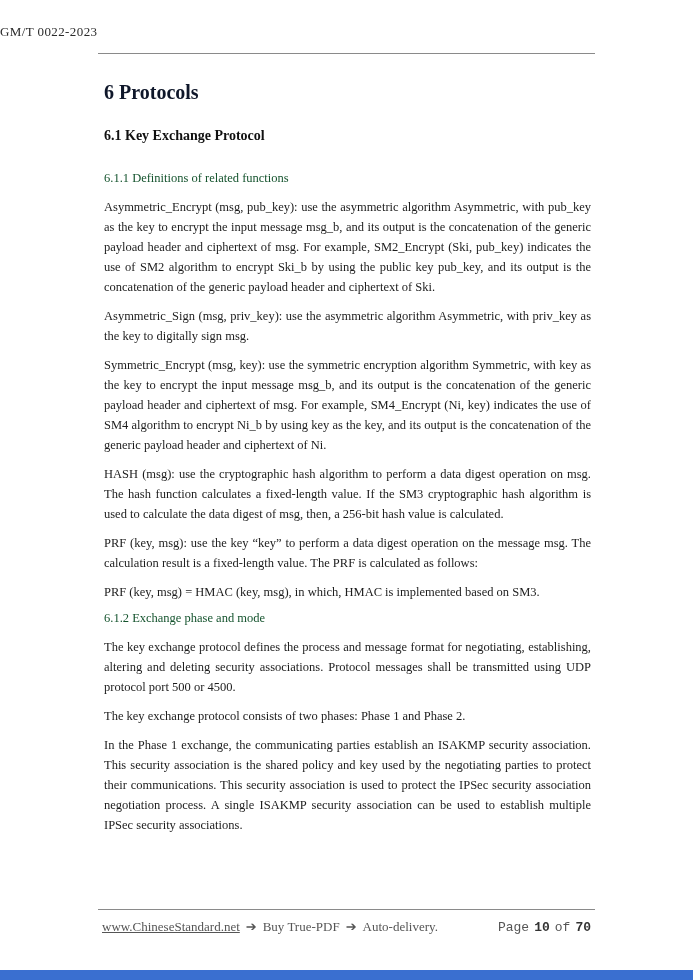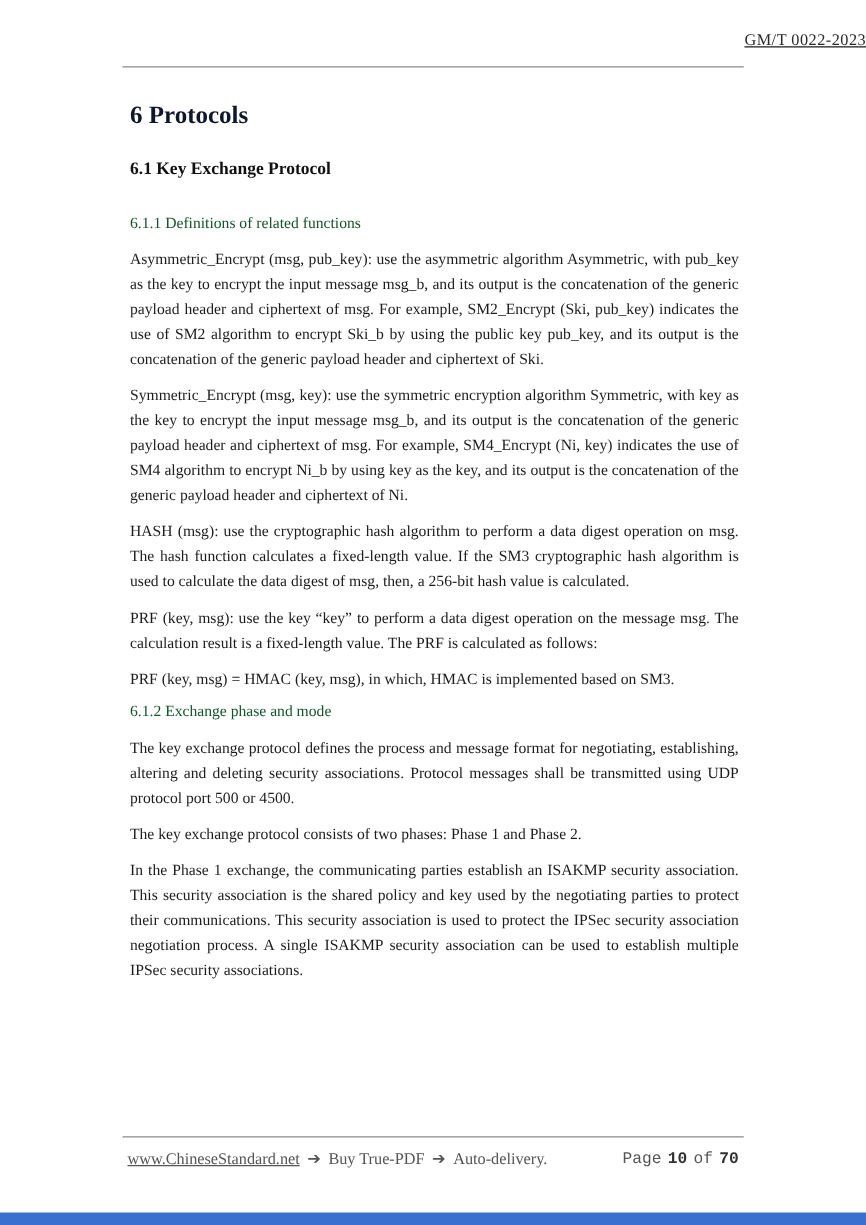--- a/index.html
+++ b/index.html
@@ -7,21 +7,21 @@
   body {
     position: relative;
     background: #ffffff;
     font-family: "Liberation Serif", "DejaVu Serif", serif;
     color: #1c1c1c;
     overflow: hidden;
   }
   .page { position: absolute; inset: 0; background: #ffffff; }
 
   
-  .header { text-align: right; padding-top: 24px; text-decoration: underline; }
+  .header { text-align: left; padding-top: 24px; }
   .doc-number { font-size: 13px; color: #2a2a2a; letter-spacing: 0.4px; }
   .header-rule {
     width: 497px;
     margin: 13px auto 0 auto;
     border-top: 1px solid #8a8a8a;
     height: 0;
   }
 
   
   .content { padding: 0 100px 0 104px; }
@@ -34,21 +34,21 @@
     text-align: justify;
     margin: 0 2px 9px 0;
   }
 
   
   .footer { position: absolute; left: 98px; right: 98px; bottom: 45px; }
   .footer-rule { border-top: 1px solid #8a8a8a; height: 0; margin-bottom: 9px; }
   .footer-row {
     display: flex;
     justify-content: space-between;
-    align-items: flex-start;
+    align-items: flex-end;
     font-size: 13px;
     color: #555555;
     padding: 0 4px;
   }
   .footer-left { display: flex; align-items: baseline; gap: 6px; }
   .footer-link { color: #555555; text-decoration: underline; cursor: pointer; }
   .arrow { color: #555555; font-size: 13px; }
   .footer-right { display: flex; align-items: baseline; gap: 5px; font-family: Liberation Mono, monospace; }
   .page-num { font-weight: bold; color: #333333; }
 
@@ -68,20 +68,21 @@
   <div class="header">
     <div class="doc-number">GM/T 0022-2023</div>
     <div class="header-rule"></div>
   </div>
 
   <div class="content">
     <h1 class="h1">6 Protocols</h1>
     <h2 class="h2">6.1 Key Exchange Protocol</h2>
     <h3 class="h3">6.1.1 Definitions of related functions</h3>
     <p class="para">Asymmetric_Encrypt (msg, pub_key): use the asymmetric algorithm Asymmetric, with pub_key as the key to encrypt the input message msg_b, and its output is the concatenation of the generic payload header and ciphertext of msg. For example, SM2_Encrypt (Ski, pub_key) indicates the use of SM2 algorithm to encrypt Ski_b by using the public key pub_key, and its output is the concatenation of the generic payload header and ciphertext of Ski.</p>
+    <p class="para">Asymmetric_Sign (msg, priv_key): use the asymmetric algorithm Asymmetric, with priv_key as the key to digitally sign msg.</p>
     <p class="para">Symmetric_Encrypt (msg, key): use the symmetric encryption algorithm Symmetric, with key as the key to encrypt the input message msg_b, and its output is the concatenation of the generic payload header and ciphertext of msg. For example, SM4_Encrypt (Ni, key) indicates the use of SM4 algorithm to encrypt Ni_b by using key as the key, and its output is the concatenation of the generic payload header and ciphertext of Ni.</p>
     <p class="para">HASH (msg): use the cryptographic hash algorithm to perform a data digest operation on msg. The hash function calculates a fixed-length value. If the SM3 cryptographic hash algorithm is used to calculate the data digest of msg, then, a 256-bit hash value is calculated.</p>
     <p class="para">PRF (key, msg): use the key “key” to perform a data digest operation on the message msg. The calculation result is a fixed-length value. The PRF is calculated as follows:</p>
     <p class="para">PRF (key, msg) = HMAC (key, msg), in which, HMAC is implemented based on SM3.</p>
     <h3 class="h3">6.1.2 Exchange phase and mode</h3>
     <p class="para">The key exchange protocol defines the process and message format for negotiating, establishing, altering and deleting security associations. Protocol messages shall be transmitted using UDP protocol port 500 or 4500.</p>
     <p class="para">The key exchange protocol consists of two phases: Phase 1 and Phase 2.</p>
     <p class="para">In the Phase 1 exchange, the communicating parties establish an ISAKMP security association. This security association is the shared policy and key used by the negotiating parties to protect their communications. This security association is used to protect the IPSec security association negotiation process. A single ISAKMP security association can be used to establish multiple IPSec security associations.</p>
   </div>
 

